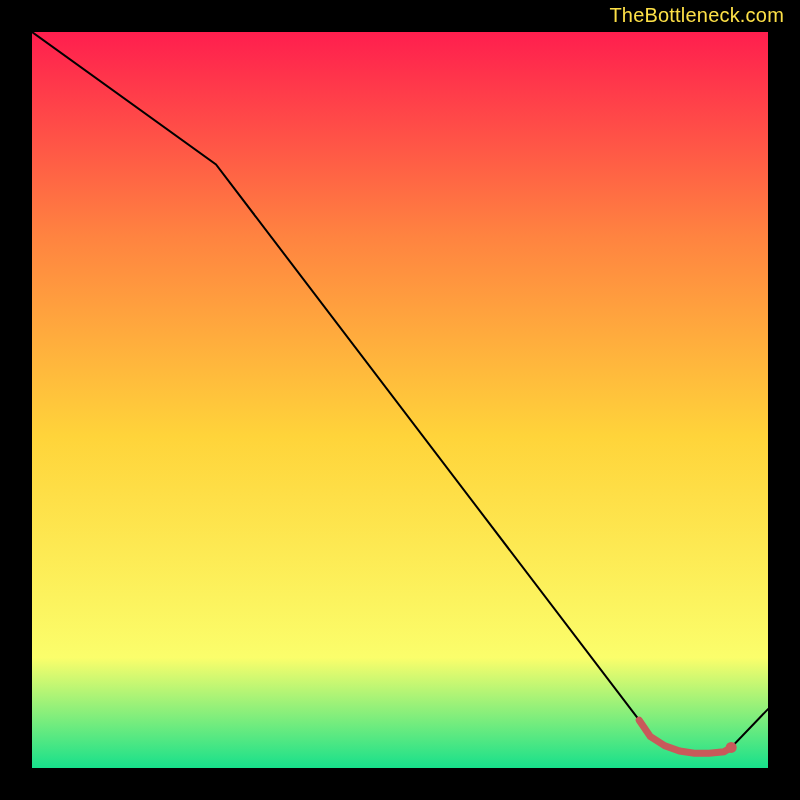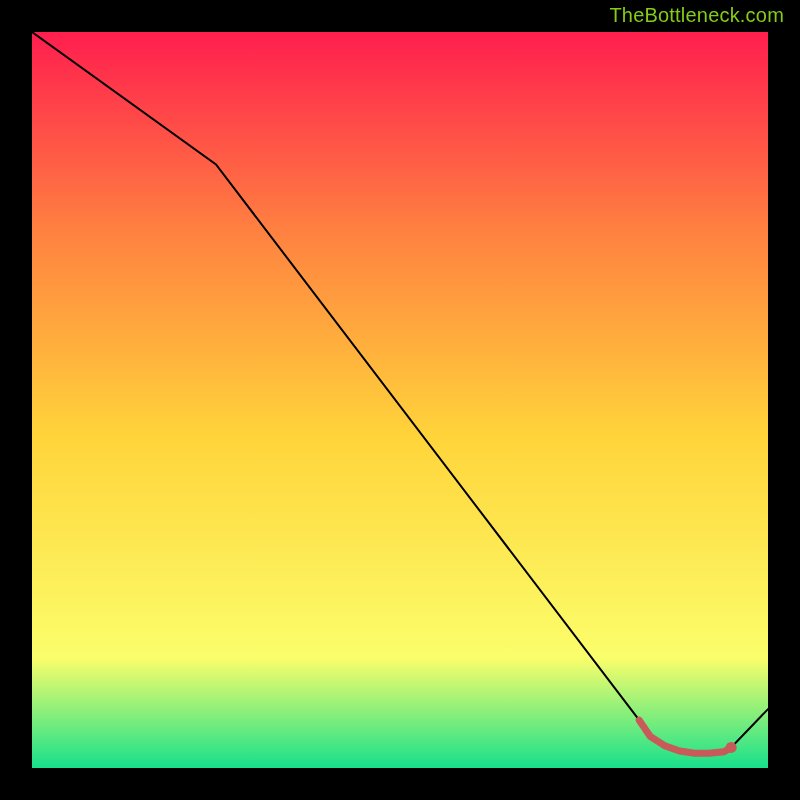--- a/index.html
+++ b/index.html
@@ -14,21 +14,21 @@
   .frame {
     position: relative;
     width: 800px;
     height: 800px;
     background: #000;
   }
   .watermark {
     position: absolute;
     top: 4px;
     right: 16px;
-    color: #84cc16;
+    color: #fde047;
     font-size: 20px;
     font-weight: 500;
     letter-spacing: 0.2px;
     user-select: none;
   }
   .plot {
     position: absolute;
     left: 32px;
     top: 32px;
     width: 736px;

